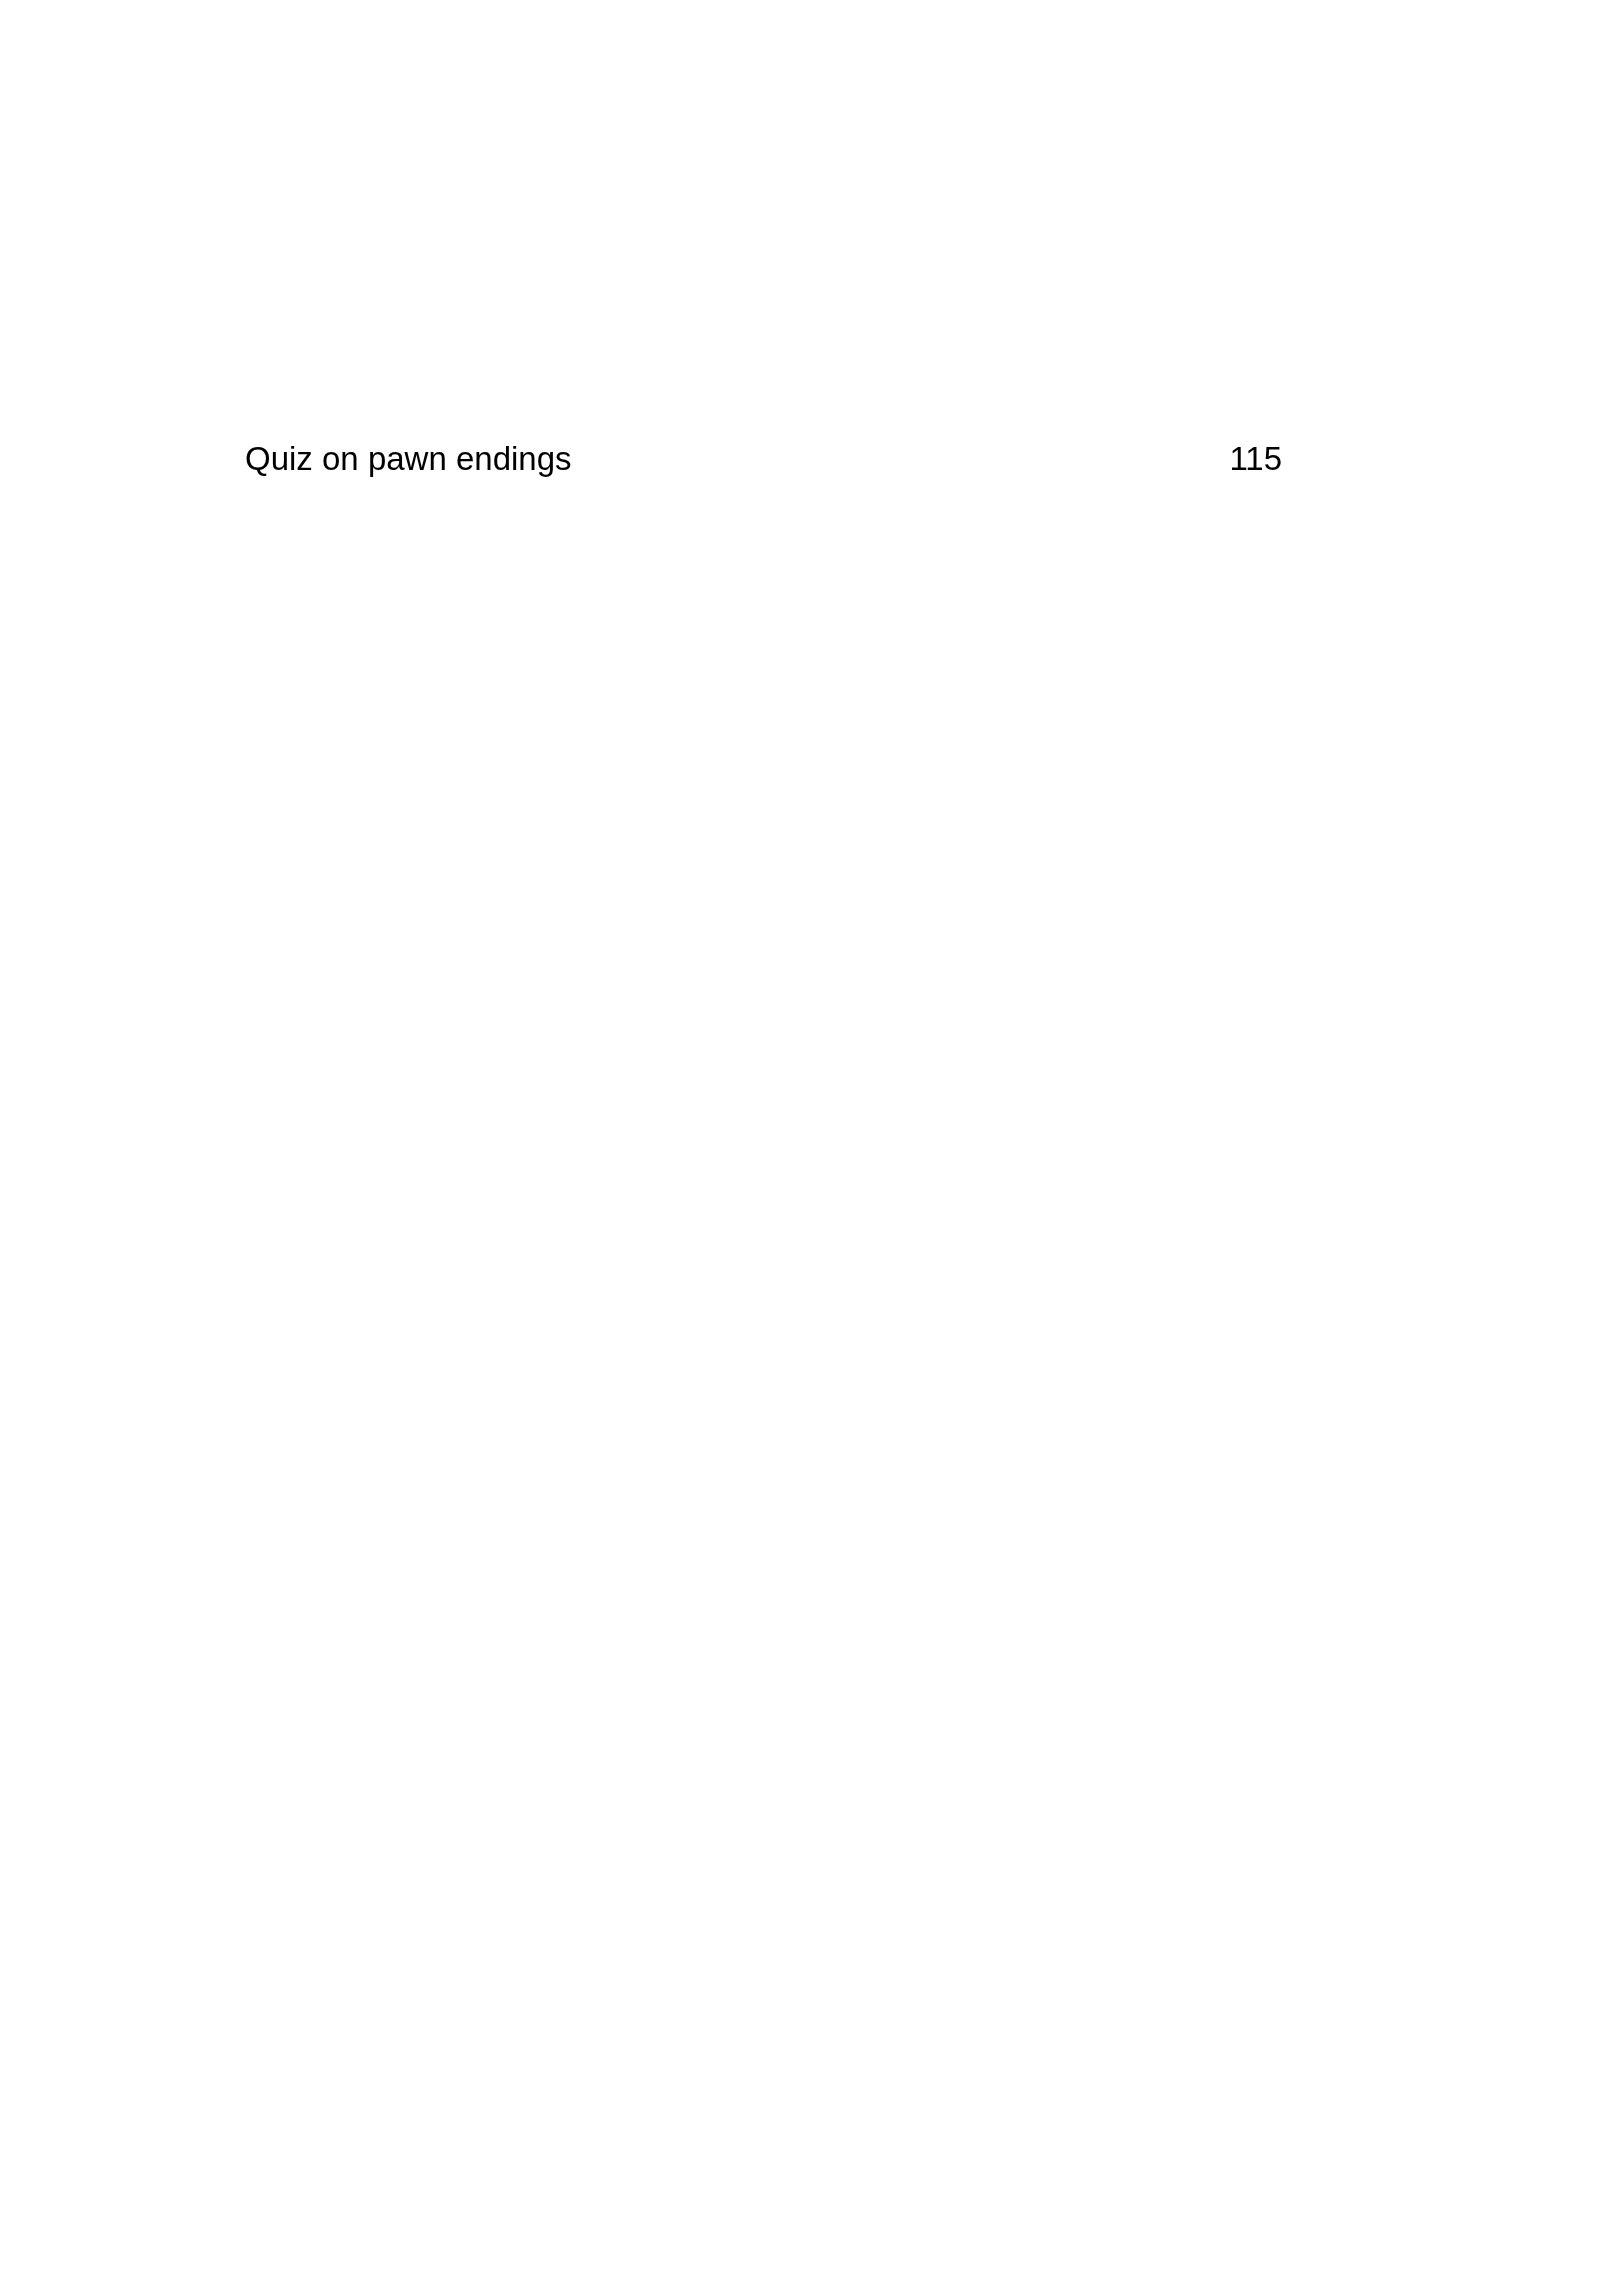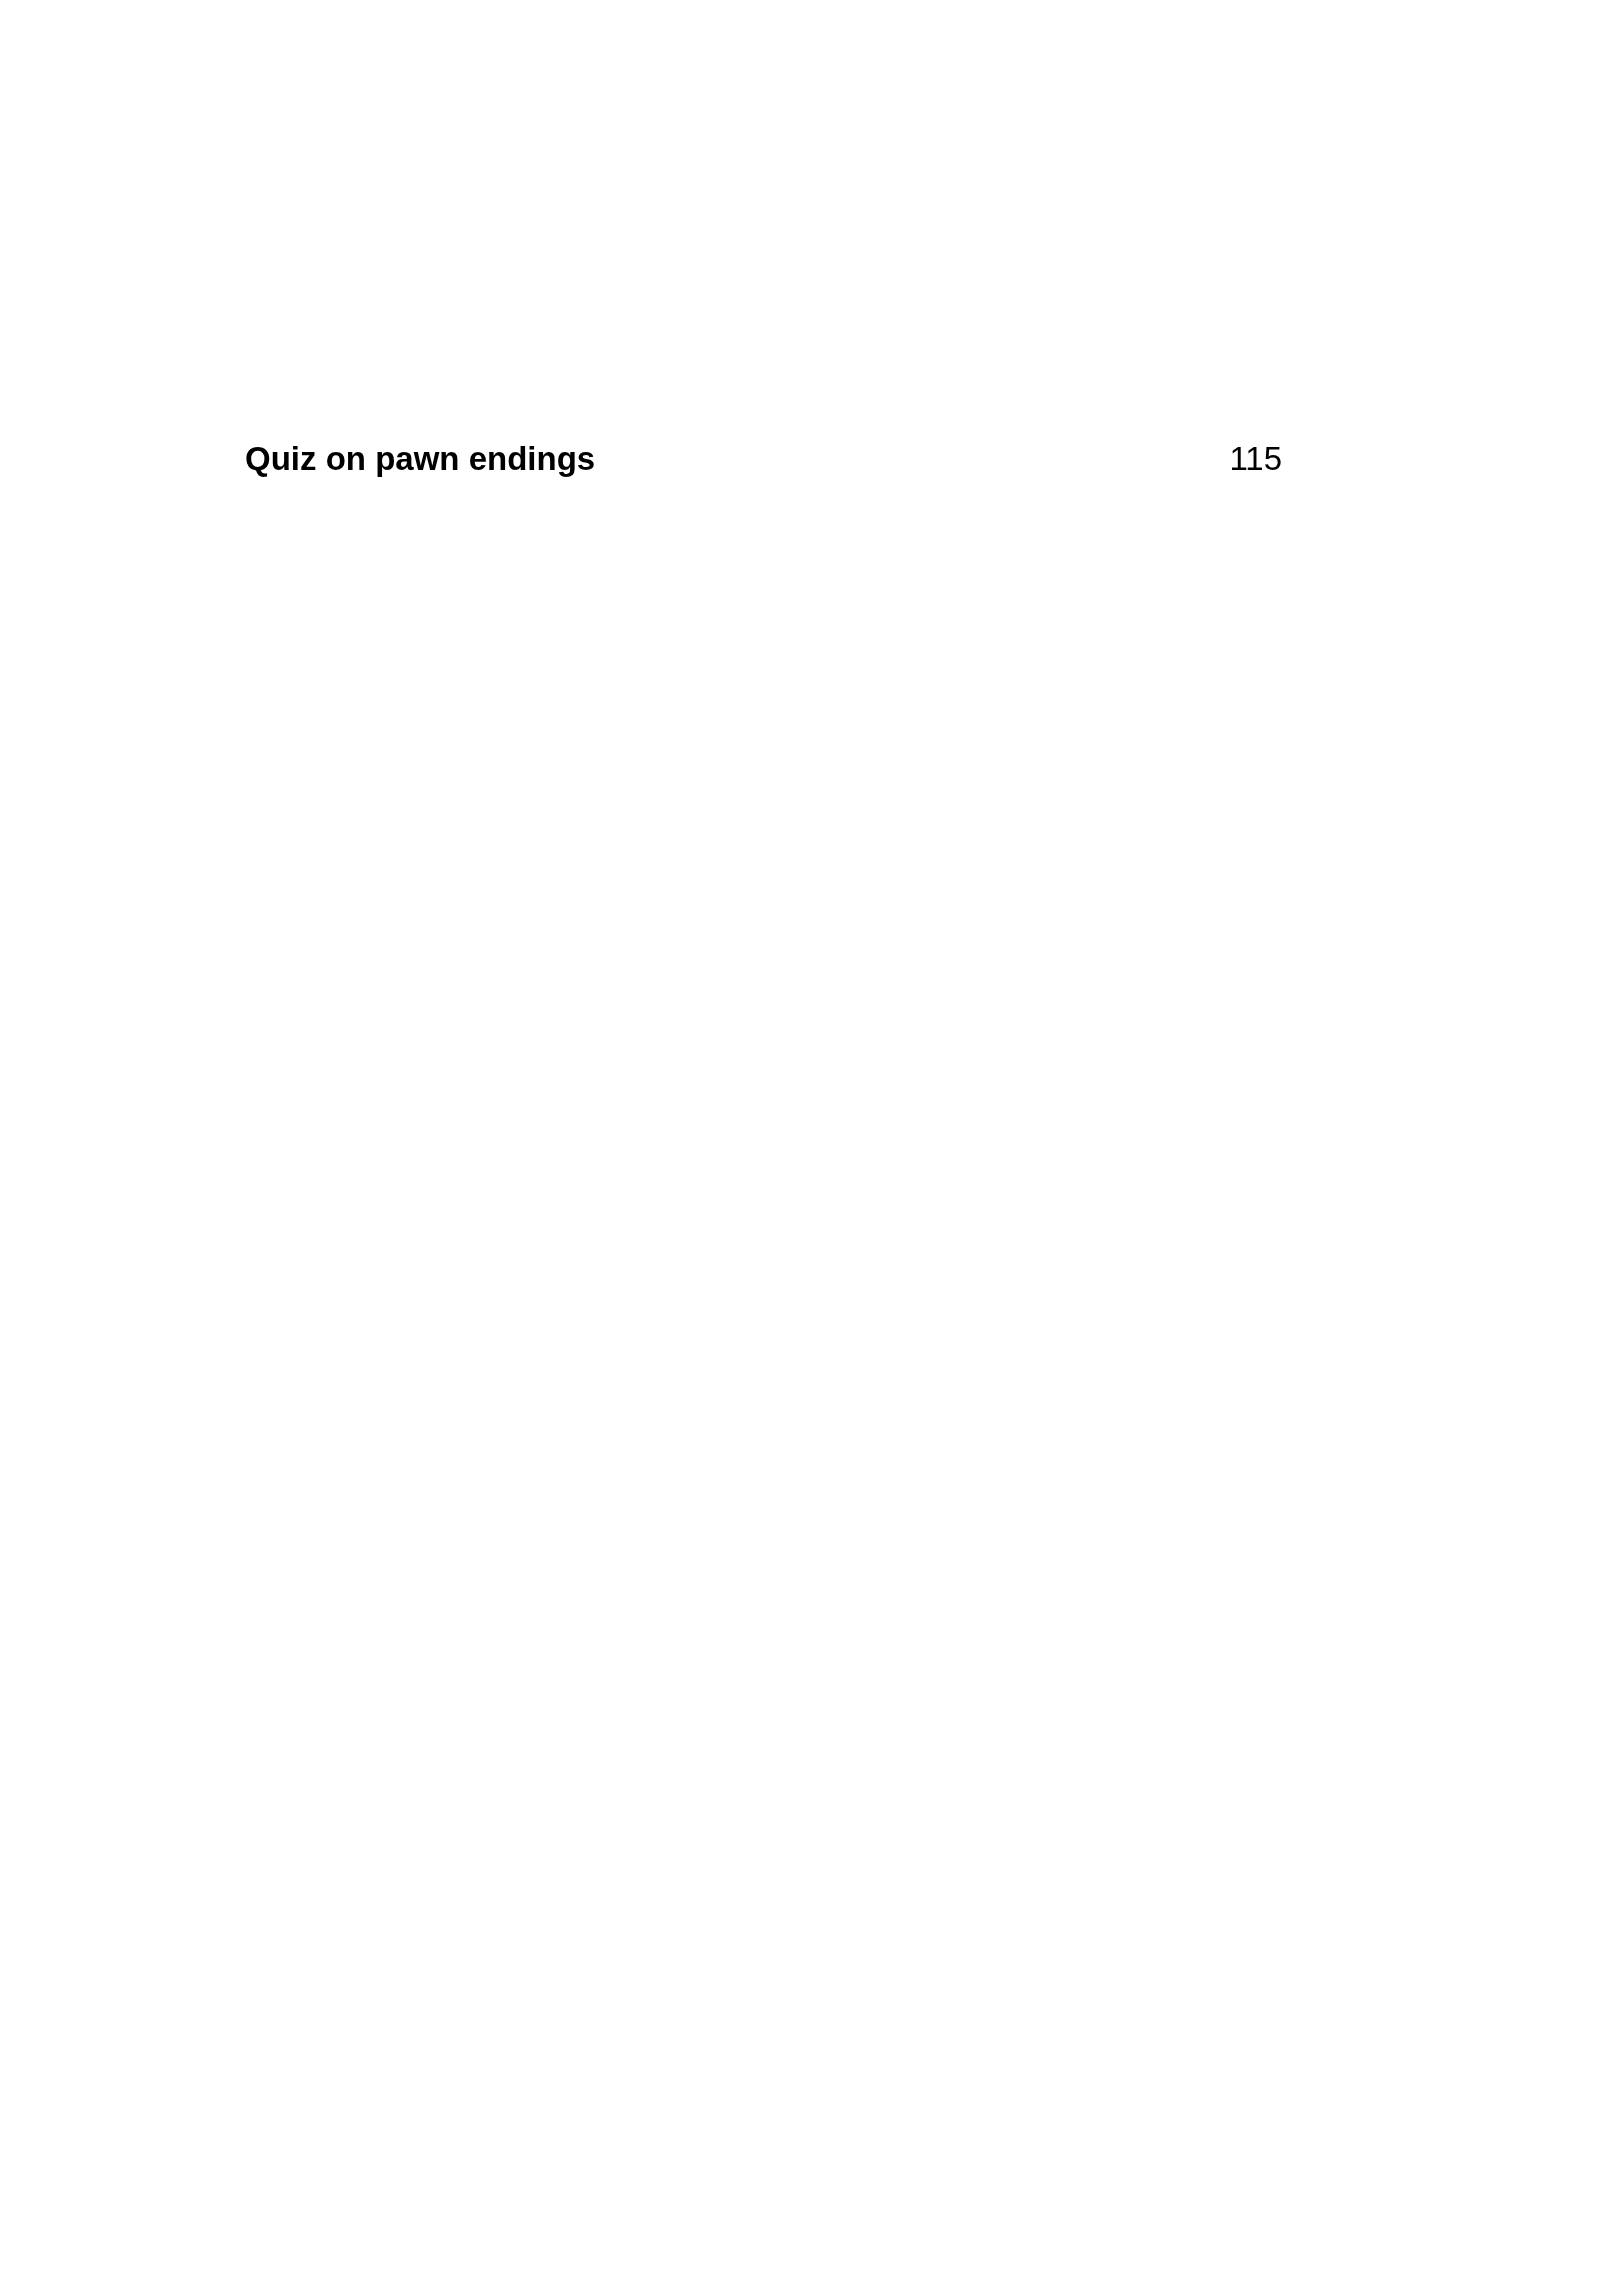--- a/index.html
+++ b/index.html
@@ -26,21 +26,21 @@
     display: flex;
     align-items: baseline;
     font-size: 33px;
     line-height: 49px;
   }
   .row .title {
     flex: 1 1 auto;
     padding-right: 23.5px;
   }
   .row.section .title {
-    font-weight: bold;
+    font-weight: normal;
   }
   .row .page {
     flex: 0 0 71px;
     width: 71px;
     text-align: right;
     font-weight: normal;
   }
 </style>
 </head>
 <body>

